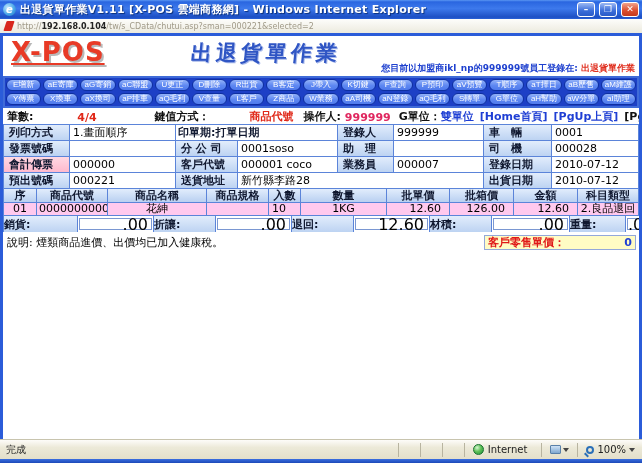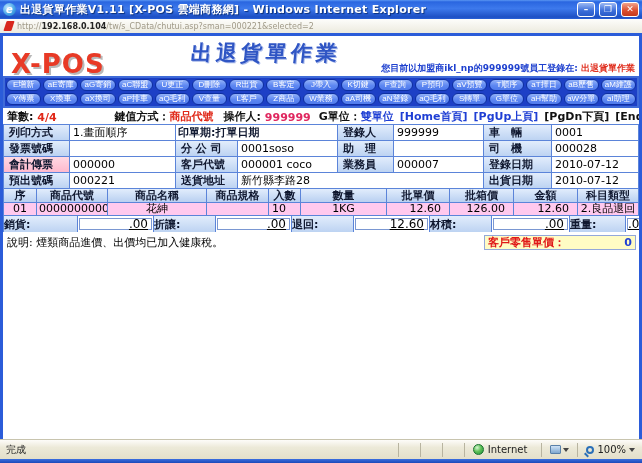--- a/index.html
+++ b/index.html
@@ -27,39 +27,39 @@
     background:linear-gradient(180deg,#fdfdfb,#eceade); border-bottom:3px solid #2b5cd9; }
   .addr-icon{ width:8px; height:10px; flex:none; background:#d8281e; transform:skewX(-18deg); border-radius:1px; }
   .url{ font-size:8px; color:#a09a88; white-space:nowrap; overflow:hidden; }
   .url .u-host{ color:#222; font-weight:bold; }
 
   
   .content{ flex:1; background:#fff; border-left:3px solid #2b5cd9; border-right:3px solid #2b5cd9; overflow:hidden; }
 
   
   .page-header{ height:40px; position:relative; }
-  .logo{ position:absolute; left:8px; top:13px; font-size:26px; font-weight:900; color:#e83a26;
-    text-shadow:2px 2px 0 #b9b9b9; letter-spacing:1px; }
+  .logo{ position:absolute; left:8px; top:1px; font-size:26px; font-weight:900; color:#e83a26;
+    text-shadow:2px 2px 0 #b9b9b9; letter-spacing:1px;text-decoration:underline; }
   .page-title{ position:absolute; left:188px; top:3px; font-size:21px; font-weight:bold; color:#2f55c4;
     letter-spacing:4px; transform:skewX(-6deg); text-shadow:1px 1px 0 #a8b9ea; }
   .login-msg{ position:absolute; right:4px; bottom:1px; font-size:9px; font-weight:bold; color:#1f41cf; white-space:nowrap; }
   .login-msg .hl{ color:#e03020; }
 
   
   .toolbar{ border:2px solid #3f6bd8; background:#1d40c6; padding:1px; display:flex; flex-direction:column; gap:2px; }
   .tb-row{ display:flex; gap:2px; }
   .tb-btn{ flex:1; min-width:0; height:12px; border:1px solid #0e2fa0; border-radius:6px;
     background:linear-gradient(180deg,#93b2f8 0%,#5e88f2 55%,#4f7aec 100%);
     color:#fff; font-size:8px; line-height:10px; text-align:center; white-space:nowrap; overflow:hidden; }
 
   
   .status-line{ height:16px; display:flex; align-items:flex-end; font-size:11px; font-weight:bold;
     padding:0 4px; white-space:nowrap; }
   .status-line .dark{ color:#111; }
-  .status-line .red{ color:#e02818; }
+  .status-line .red{ color:#e02818;margin-left:40px; }
   .status-line .pinkred{ color:#e02860; }
   .status-line .blue{ color:#1f3fd4; }
   .sl-gap1{ margin-left:58px; } .sl-gap2{ margin-left:10px; } .sl-gap3{ margin-left:8px; }
   .navlink{ margin-left:6px; }
   .navlink.blue{ color:#1f3fd4; } .navlink.dark{ color:#111; }
 
   
   .form-grid{ display:grid; grid-template-columns:66px 106px 62px 100px 56px 90px 68px 1fr;
     grid-auto-rows:16px; border-top:1px solid #5b84d9; border-left:1px solid #5b84d9; font-size:11px; }
   .fc{ border-right:1px solid #5b84d9; border-bottom:1px solid #5b84d9; display:flex; align-items:center; overflow:hidden; white-space:nowrap; }
@@ -80,21 +80,21 @@
   .it-row span:nth-child(5){ text-align:left; padding-left:3px; }
   .it-row span:nth-child(7),.it-row span:nth-child(8),.it-row span:nth-child(9){ text-align:right; padding-right:8px; }
 
   
   .totals{ display:grid; grid-template-columns:74px 76px 62px 76px 62px 76px 62px 78px 56px 1fr;
     height:16px; border-left:1px solid #5b84d9; border-bottom:1px solid #5b84d9; font-size:11px; }
   .t-label{ background:linear-gradient(180deg,#e2edfc 0%,#bdd3f2 100%); border-right:1px solid #5b84d9;
     font-weight:bold; color:#101830; text-align:left; padding:1px 3px 0 0; }
   .t-cell{ background:#fff; border-right:1px solid #5b84d9; display:flex; align-items:center; }
   .t-input{ flex:1; height:12px; margin:0 1px; border:1px solid #7a97d2; background:#fff;
-    font-size:12px; text-align:right; padding-right:3px; line-height:11px; color:#000;text-decoration:underline; }
+    font-size:16px; text-align:right; padding-right:3px; line-height:11px; color:#000; }
 
   
   .note-row{ display:flex; justify-content:space-between; align-items:flex-start; padding:3px 3px 0 4px; }
   .note-text{ font-size:11px; color:#000; }
   .retail-box{ width:152px; height:15px; background:#fffcc4; border:1px solid #93a8da;
     display:flex; justify-content:space-between; align-items:center; padding:0 3px; font-size:11px; font-weight:bold;gap:15px; }
   .retail-label{ color:#e01818; }
   .retail-value{ color:#1f3fd4; text-align:right; }
 
   

